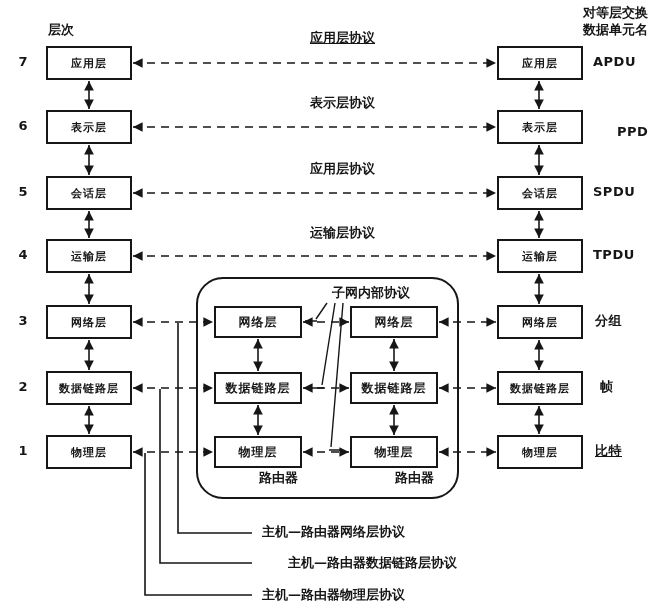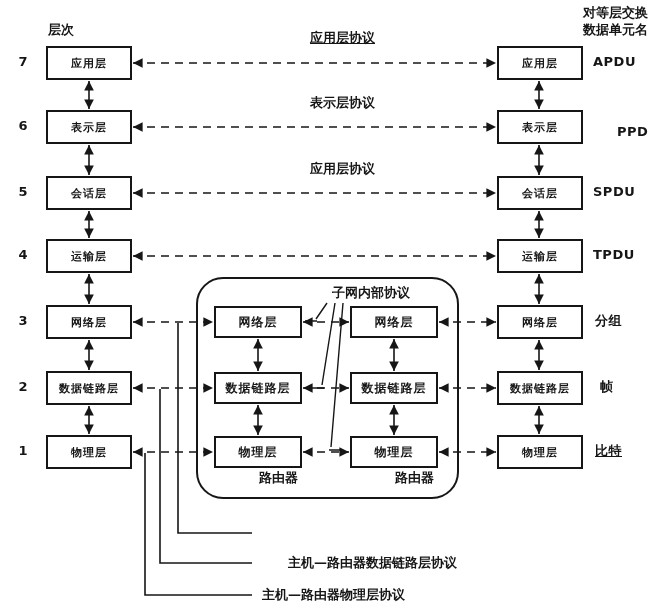--- a/index.html
+++ b/index.html
@@ -133,29 +133,31 @@
   <div class="lbl pdu" style="left:593px; top:124px;margin-left:24px;">PPDU</div>
   <div class="lbl pdu" style="left:593px; top:184px;">SPDU</div>
   <div class="lbl pdu" style="left:593px; top:247px;">TPDU</div>
   <div class="lbl pdu" style="left:595px; top:313px;">分组</div>
   <div class="lbl pdu" style="left:600px; top:379px;">帧</div>
   <div class="lbl pdu" style="left:595px; top:443px;text-decoration:underline;">比特</div>
 
   <div class="lbl ctr" style="left:245px; top:30px;  width:130px;text-decoration:underline;">应用层协议</div>
   <div class="lbl ctr" style="left:245px; top:95px;  width:130px;">表示层协议</div>
   <div class="lbl ctr" style="left:245px; top:161px; width:130px;">应用层协议</div>
+  <div class="lbl ctr" style="left:245px; top:225px; width:130px;">运输层协议</div>
 
   <div class="lbl ctr" style="left:280px; top:285px; width:130px;">子网内部协议</div>
 
   <div class="box rtrbox" style="left:214px; top:306px;">网络层</div>
   <div class="box rtrbox" style="left:214px; top:372px;">数据链路层</div>
   <div class="box rtrbox" style="left:214px; top:436px;">物理层</div>
   <div class="lbl ctr" style="left:218px; top:470px; width:80px;">路由器</div>
 
   <div class="box rtrbox" style="left:350px; top:306px;">网络层</div>
   <div class="box rtrbox" style="left:350px; top:372px;">数据链路层</div>
   <div class="box rtrbox" style="left:350px; top:436px;">物理层</div>
   <div class="lbl ctr" style="left:354px; top:470px; width:80px;">路由器</div>
 
+  <div class="lbl" style="left:262px; top:524px;">主机—路由器网络层协议</div>
   <div class="lbl" style="left:272px; top:555px;margin-left:16px;">主机—路由器数据链路层协议</div>
   <div class="lbl" style="left:262px; top:587px;">主机—路由器物理层协议</div>
 
 </div>
 
 </body></html>

